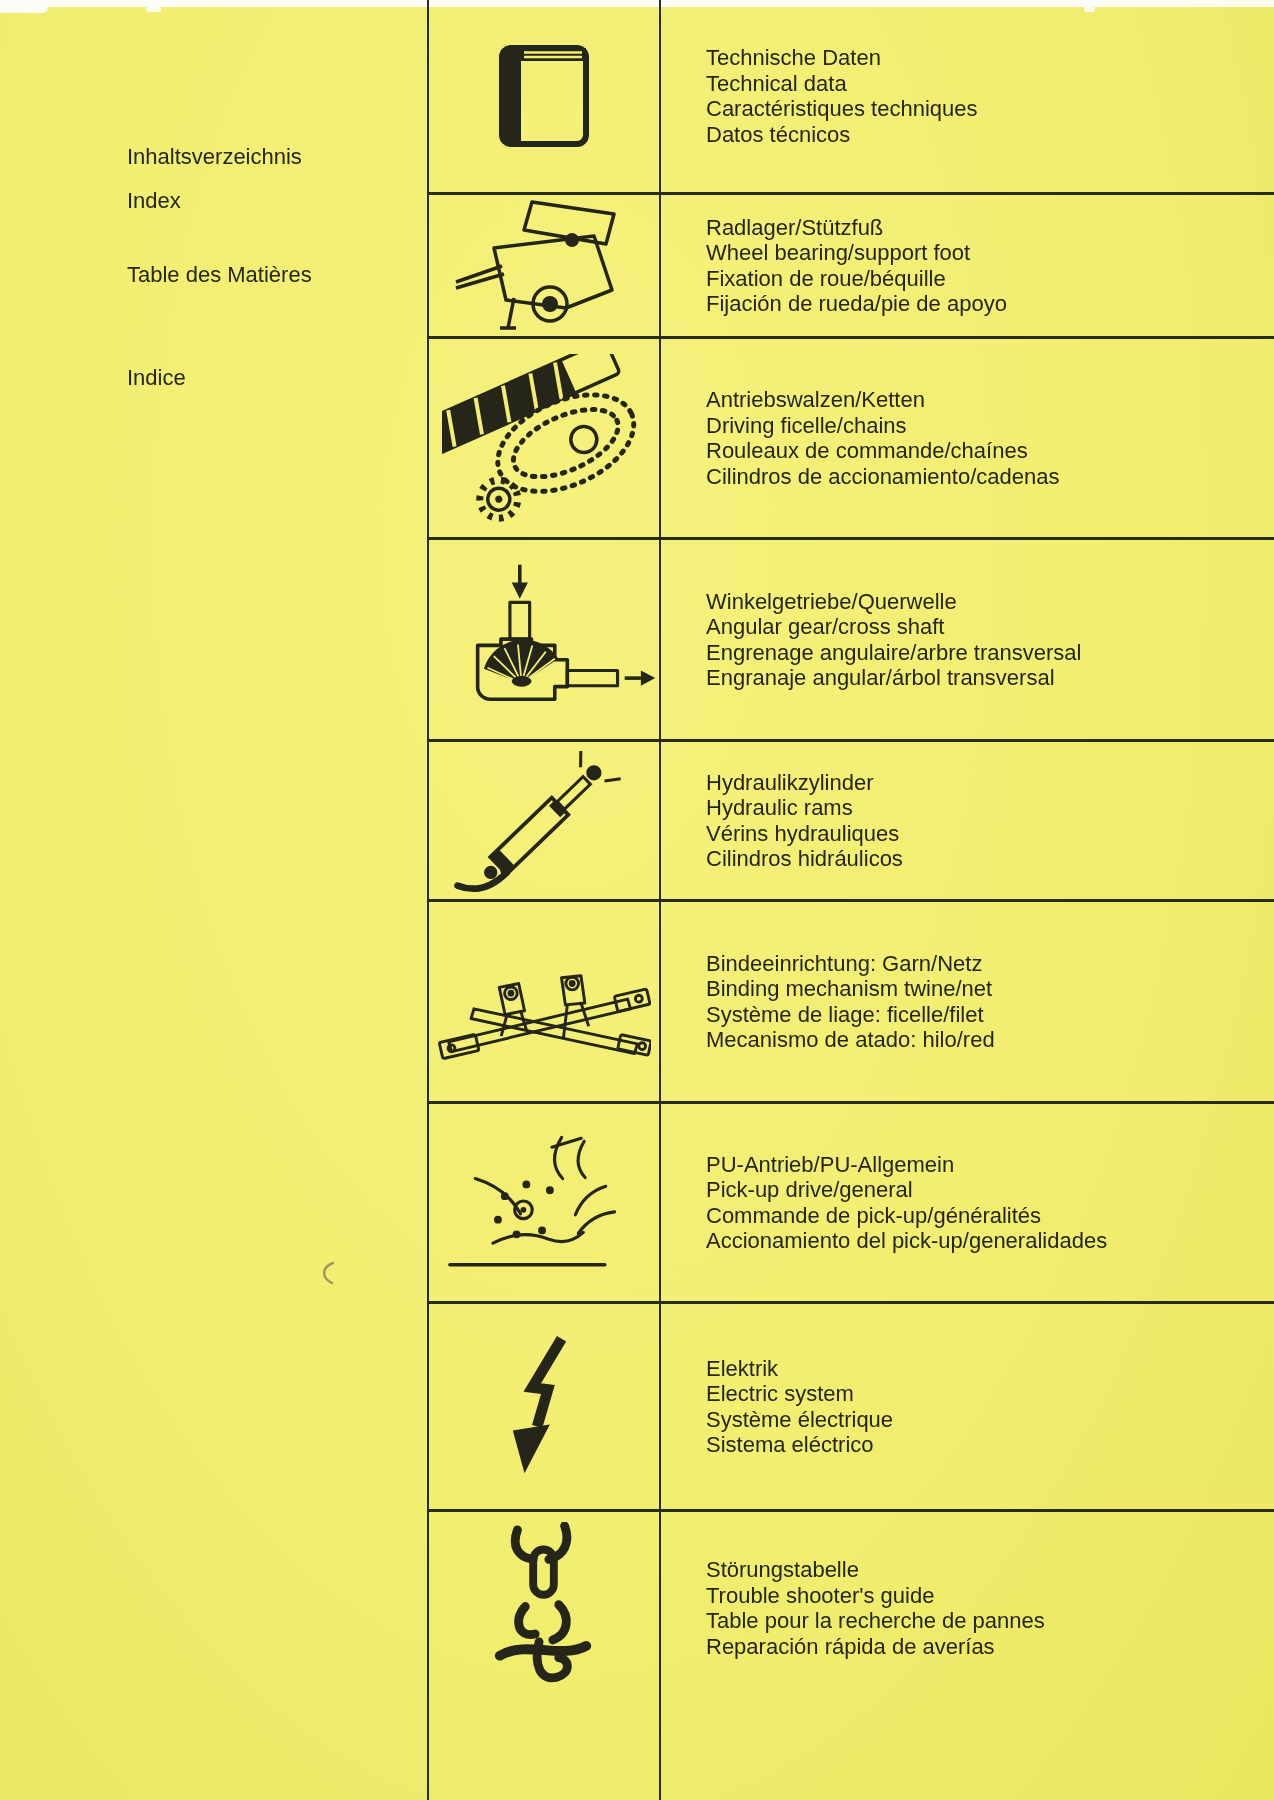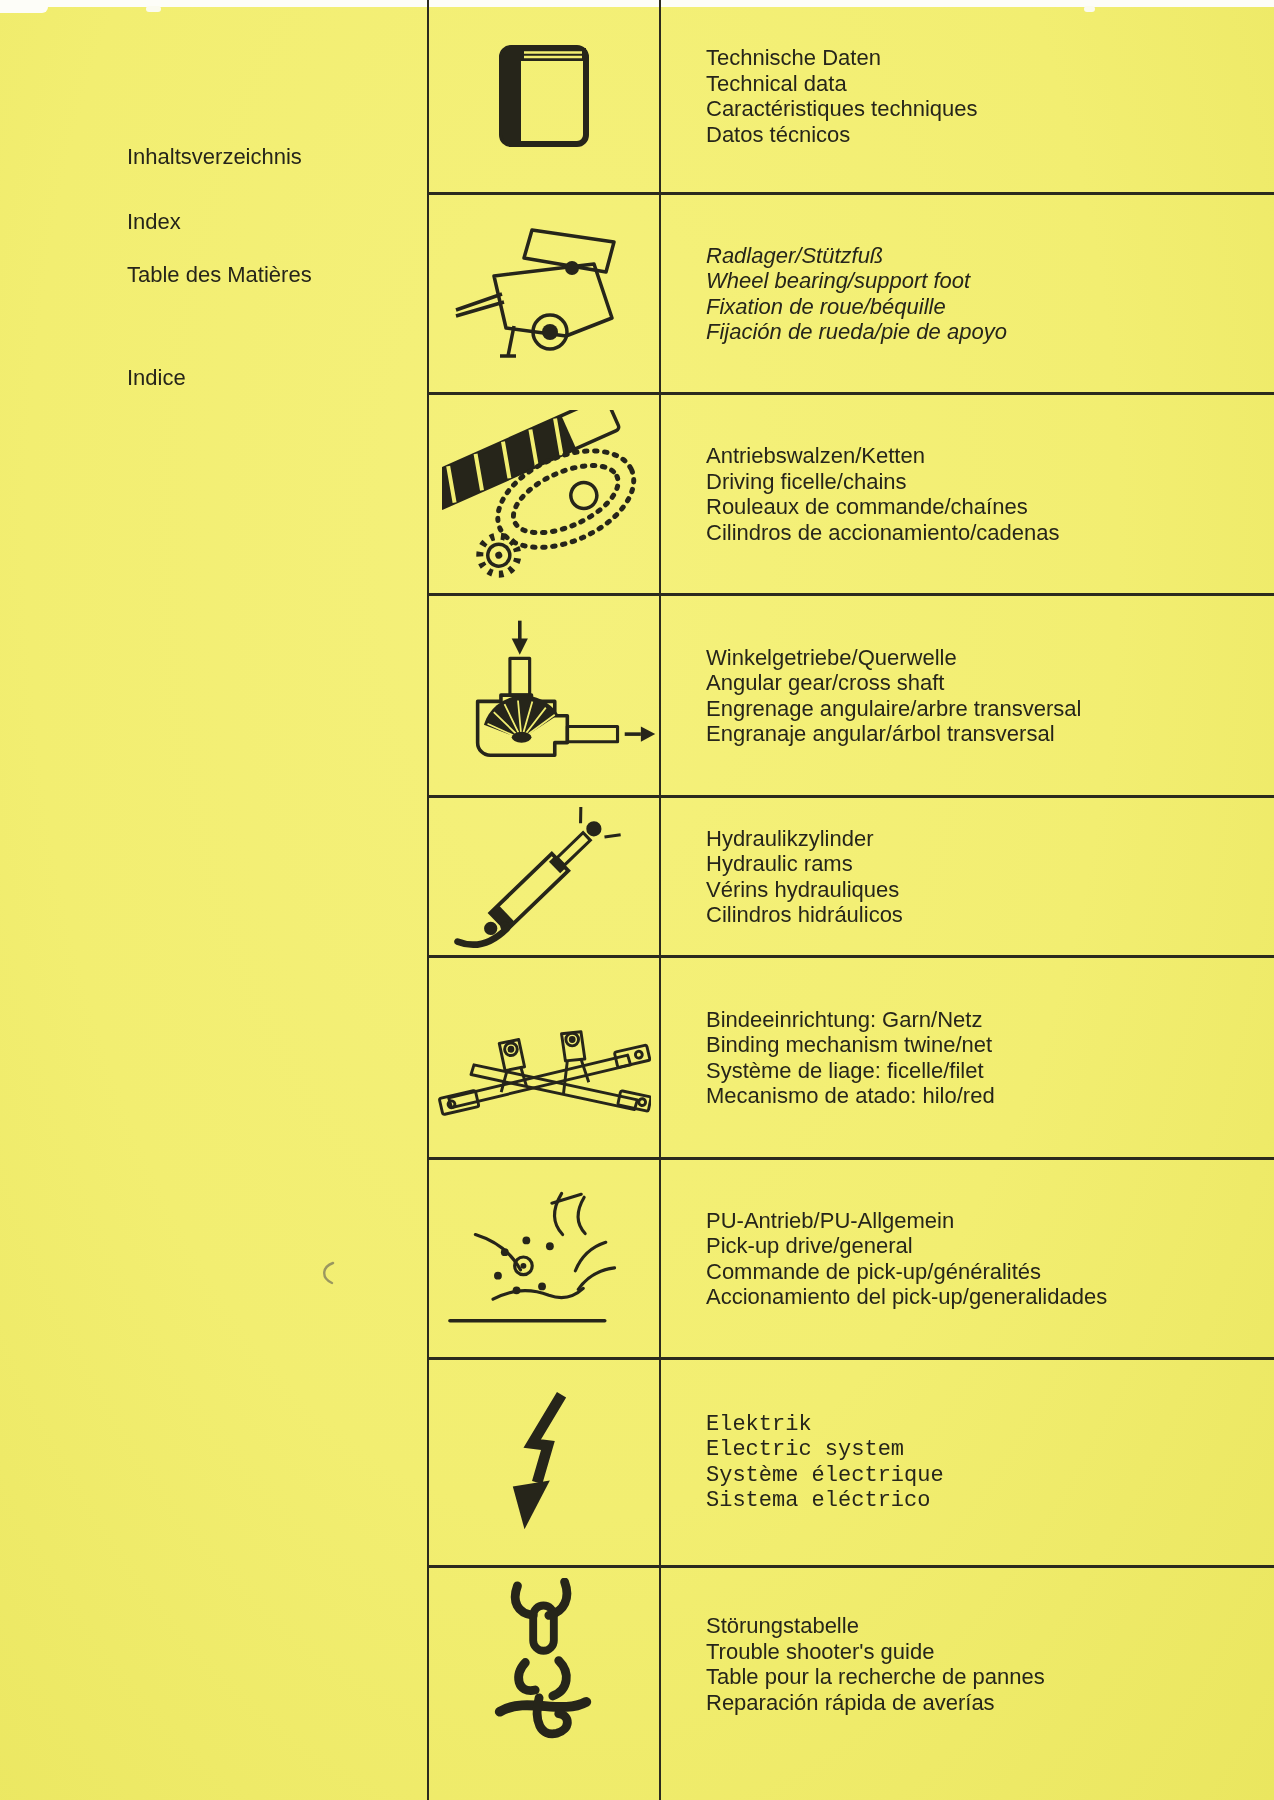--- a/index.html
+++ b/index.html
@@ -14,41 +14,41 @@
   .white-strip{position:absolute;left:0;top:0;width:100%;height:7px;background:#fdfdf8;}
   .corner-blot{position:absolute;left:0;top:0;width:48px;height:13px;background:#fdfdf8;border-radius:0 0 6px 0;}
   .tick-blot{position:absolute;background:#fbfbef;height:6px;border-radius:3px;}
   .tick-1{left:146px;top:6px;width:15px;}
   .tick-2{left:1084px;top:6px;width:11px;}
 
   .sidebar-label{
     position:absolute;left:127px;
     font-size:22px;line-height:26px;white-space:nowrap;
   }
-  .sl-0{top:144px;} .sl-1{top:209px;} .sl-2{top:262px;} .sl-3{top:324px;margin-top:41px;}
+  .sl-0{top:144px;} .sl-1{top:188px;} .sl-2{top:262px;} .sl-3{top:324px;margin-top:41px;}
 
   .toc-table{
     position:absolute;left:427px;top:0;
     width:845px;height:1800px;
     border-left:2px solid #2b2a1e;
     border-right:2px solid #2b2a1e;
     box-sizing:content-box;
   }
   .mid-rule{
     position:absolute;left:230px;top:0;bottom:0;width:2px;
     background:#2b2a1e;z-index:2;
   }
   .row{
     display:flex;align-items:stretch;
     border-bottom:3px solid #2b2a1e;
     box-sizing:border-box;
   }
   .row:last-child{border-bottom:none;}
-  .r0{height:195px;} .r1{height:200px;font-style:italic;} .r2{height:201px;} .r3{height:202px;}
-  .r4{height:160px;} .r5{height:202px;} .r6{height:200px;} .r7{height:208px;font-family:Liberation Mono, monospace;}
+  .r0{height:195px;} .r1{height:144px;} .r2{height:201px;} .r3{height:202px;}
+  .r4{height:160px;} .r5{height:202px;} .r6{height:200px;} .r7{height:208px;}
   .r8{height:192px;align-items:center;}
   .icon-cell{
     width:230px;flex:0 0 230px;
     display:flex;align-items:center;justify-content:center;
   }
   .text-cell{
     flex:1;
     display:flex;flex-direction:column;justify-content:center;
     padding-left:47px;padding-right:6px;
     font-size:22px;line-height:25.5px;

